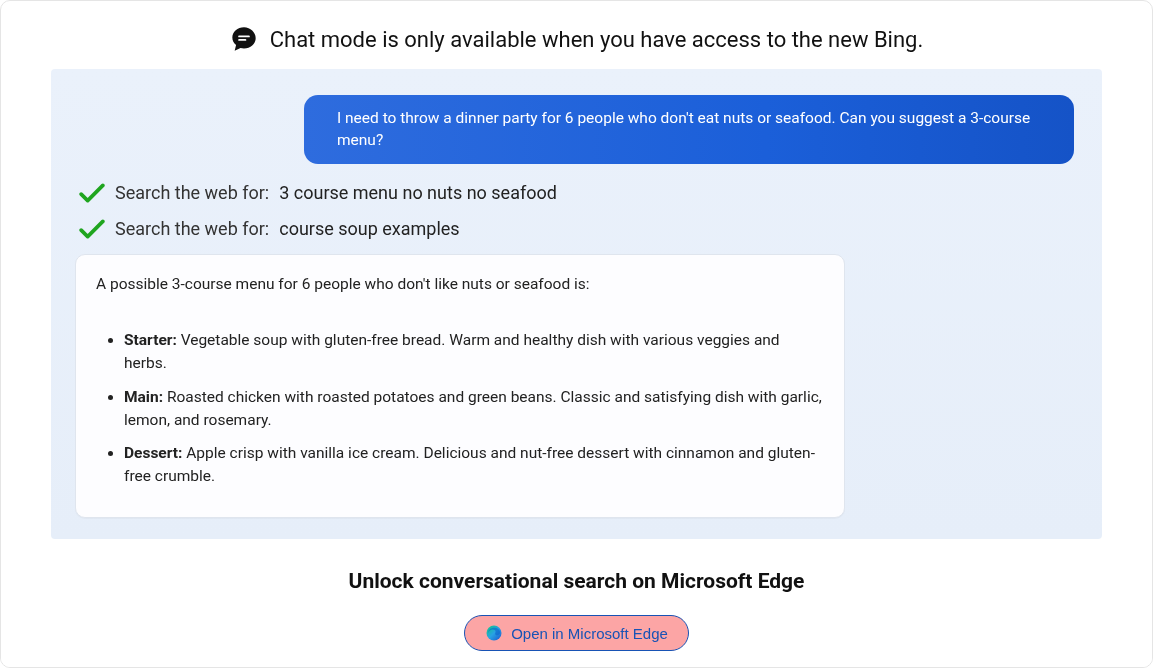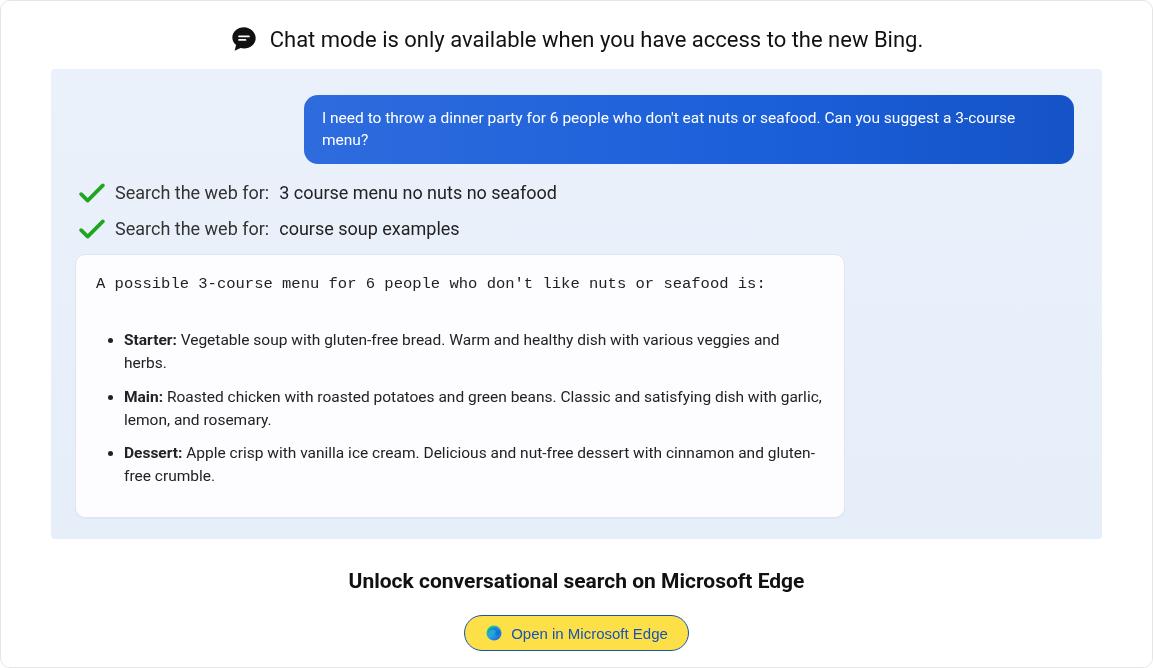--- a/index.html
+++ b/index.html
@@ -35,21 +35,21 @@
     padding: 26px 24px 0;
     height: 470px;
     overflow: hidden;
     position: relative;
   }
   .user-bubble {
     background: linear-gradient(90deg, #2e6cde 0%, #1b5fd9 60%, #1553c7 100%);
     color: #fff;
     font-size: 15.5px;
     line-height: 1.45;
-    padding: 12px 18px;
+    padding: 12px 33px;
     border-radius: 14px;
     max-width: 770px;
     margin-left: auto;
     margin-right: 4px;
     margin-bottom: 18px;
   }
   .search-line {
     display: flex;
     align-items: center;
     gap: 10px;
@@ -68,21 +68,21 @@
     border: 1px solid #dfe5ee;
     border-radius: 10px;
     padding: 18px 20px 18px;
     max-width: 770px;
     color: #222;
     font-size: 15.5px;
     line-height: 1.5;
     margin-bottom: 24px;
     box-shadow: 0 1px 1px rgba(0,0,0,0.03);
   }
-  .assistant-card p { margin-bottom: 10px; font-family: Liberation Mono, monospace; }
+  .assistant-card p { margin-bottom: 10px; }
   .assistant-card ul { padding-left: 28px; margin-top: 33px; }
   .assistant-card li { margin: 10px 0; }
   .assistant-card li b { font-weight: 700; }
   .footer {
     text-align: center;
     padding: 30px 0 26px;
     background:#fff;
   }
   .footer-title {
     font-size: 21px;
@@ -93,21 +93,21 @@
   .edge-button {
     display: inline-flex;
     align-items: center;
     gap: 8px;
     border: 1.5px solid #1853b5;
     border-radius: 999px;
     padding: 8px 20px;
     font-size: 15px;
     font-weight: 500;
     color: #1853b5;
-    background: #fde047;
+    background: #fca5a5;
     cursor: pointer;
   }
   .edge-logo { width: 18px; height: 18px; }
 </style>
 </head>
 <body>
 
 <div class="header">
   <span class="header-icon">
     <svg viewBox="0 0 24 24" width="28" height="28">

